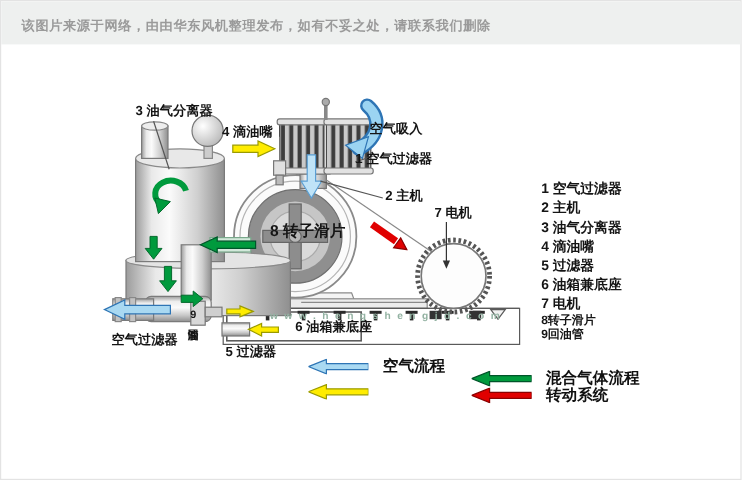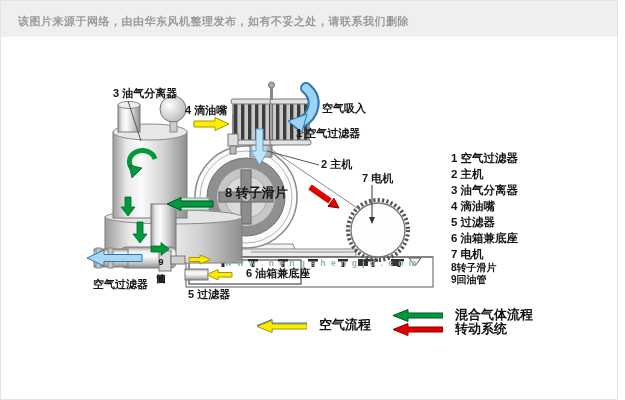--- a/index.html
+++ b/index.html
@@ -192,21 +192,21 @@
       <line x1="127" y1="100" x2="140" y2="140"></line>
       <line x1="295" y1="134" x2="310" y2="129"></line>
       <line x1="318" y1="164" x2="266" y2="150"></line>
       <line x1="371" y1="184" x2="371" y2="217" stroke="#333"></line>
     </g>
     <polygon points="368,216 374,216 371,223" fill="#333"></polygon>
   </svg>
 
   <span class="lbl" style="left:112px;top:86px">3 油气分离器</span>
   <span class="lbl" style="left:184px;top:103px">4 滴油嘴</span>
-  <span class="lbl" style="left:321px;top:101px">空气吸入</span>
+  <span class="lbl" style="left:307px;top:101px">空气吸入</span>
   <span class="lbl" style="left:295px;top:126px">1 空气过滤器</span>
   <span class="lbl" style="left:320px;top:157px">2 主机</span>
   <span class="lbl" style="left:361px;top:171px">7 电机</span>
   <span class="lbl big" style="left:224px;top:185px">8 转子滑片</span>
   <span class="vlabel" style="left:155px;top:256px">9回油管</span>
   <span class="lbl" style="left:187px;top:287px">5 过滤器</span>
   <span class="lbl" style="left:245px;top:266px">6 油箱兼底座</span>
   <span class="lbl" style="left:92px;top:277px">空气过滤器</span>
   <span class="watermark" style="left:224px;top:257px">w w w . h e n g s h e n g j d . c o m</span>
 
@@ -215,21 +215,21 @@
     <div class="pi">2 主机</div>
     <div class="pi">3 油气分离器</div>
     <div class="pi">4 滴油嘴</div>
     <div class="pi">5 过滤器</div>
     <div class="pi">6 油箱兼底座</div>
     <div class="pi">7 电机</div>
     <div class="pi script">8转子滑片</div>
     <div class="pi script">9回油管</div>
   </div>
 
-  <div class="flow-item" style="left:256px;top:315px">
+  <div class="flow-item" style="left:256px;top:295px">
     <svg width="50" height="13" viewBox="0 0 50 13">
       <polygon points="0,6.5 15,0.5 15,4 50,4 50,9 15,9 15,12.5" style="fill:var(--flow0)" stroke="#2e75b5"></polygon>
     </svg>
     <span class="flbl">空气流程</span>
   </div>
   <div class="flow-item" style="left:256px;top:319px">
     <svg width="50" height="13" viewBox="0 0 50 13">
       <polygon points="0,6.5 15,0.5 15,4 50,4 50,9 15,9 15,12.5" style="fill:var(--flow1)" stroke="#9b9b00"></polygon>
     </svg>
   </div>

